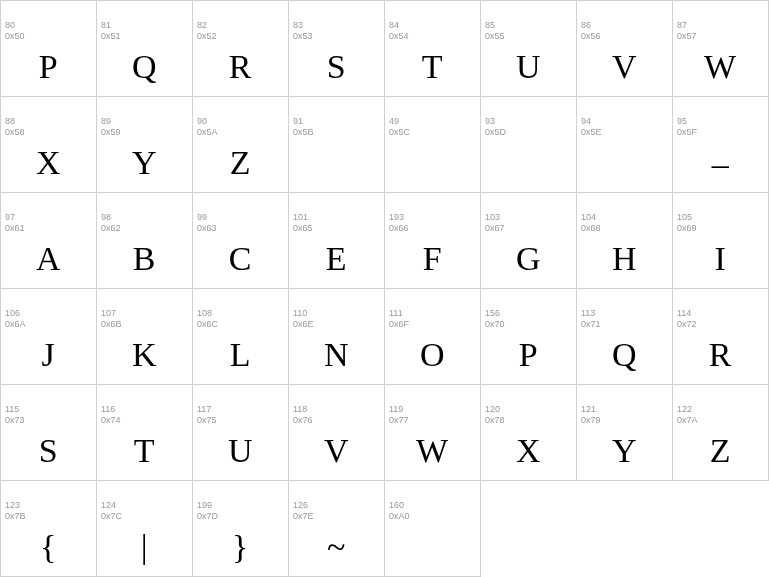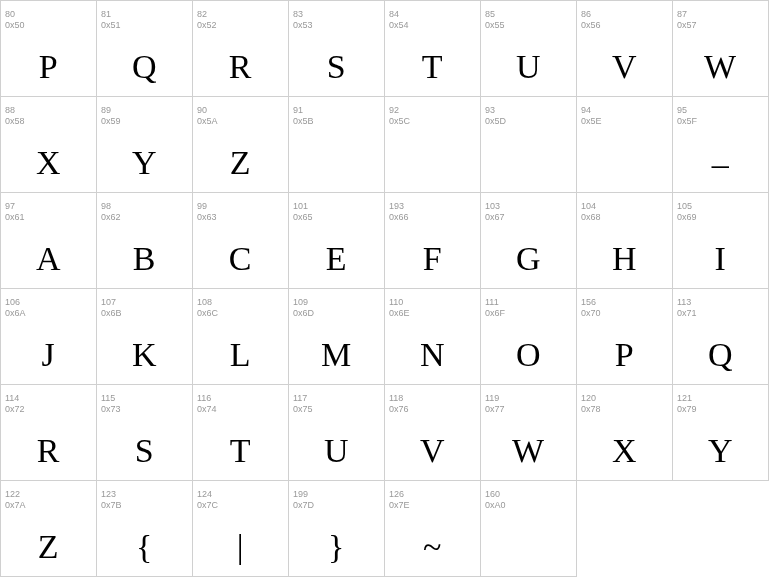--- a/index.html
+++ b/index.html
@@ -19,21 +19,21 @@
     border-left: 1px solid #d0d0d0;
   }
   .cell {
     border-right: 1px solid #d0d0d0;
     border-bottom: 1px solid #d0d0d0;
     position: relative;
     background: #fff;
   }
   .codes {
     position: absolute;
-    top: 8px;
+    top: 19px;
     left: 4px;
     font-size: 9px;
     line-height: 11px;
     color: #999;
     font-family: Arial, Helvetica, sans-serif;
     user-select: none;
   }
   .glyph {
     position: absolute;
     left: 0;
@@ -133,21 +133,21 @@
     </div>
     <div class="cell">
       <div class="codes">
         <div>91</div>
         <div>0x5B</div>
       </div>
       <div class="glyph"></div>
     </div>
     <div class="cell">
       <div class="codes">
-        <div>92</div>
+        <div>49</div>
         <div>0x5C</div>
       </div>
       <div class="glyph"></div>
     </div>
     <div class="cell">
       <div class="codes">
         <div>93</div>
         <div>0x5D</div>
       </div>
       <div class="glyph"></div>
@@ -235,27 +235,20 @@
         <div>0x6B</div>
       </div>
       <div class="glyph">K</div>
     </div>
     <div class="cell">
       <div class="codes">
         <div>108</div>
         <div>0x6C</div>
       </div>
       <div class="glyph">L</div>
-    </div>
-    <div class="cell">
-      <div class="codes">
-        <div>109</div>
-        <div>0x6D</div>
-      </div>
-      <div class="glyph">M</div>
     </div>
     <div class="cell">
       <div class="codes">
         <div>110</div>
         <div>0x6E</div>
       </div>
       <div class="glyph">N</div>
     </div>
     <div class="cell">
       <div class="codes">

